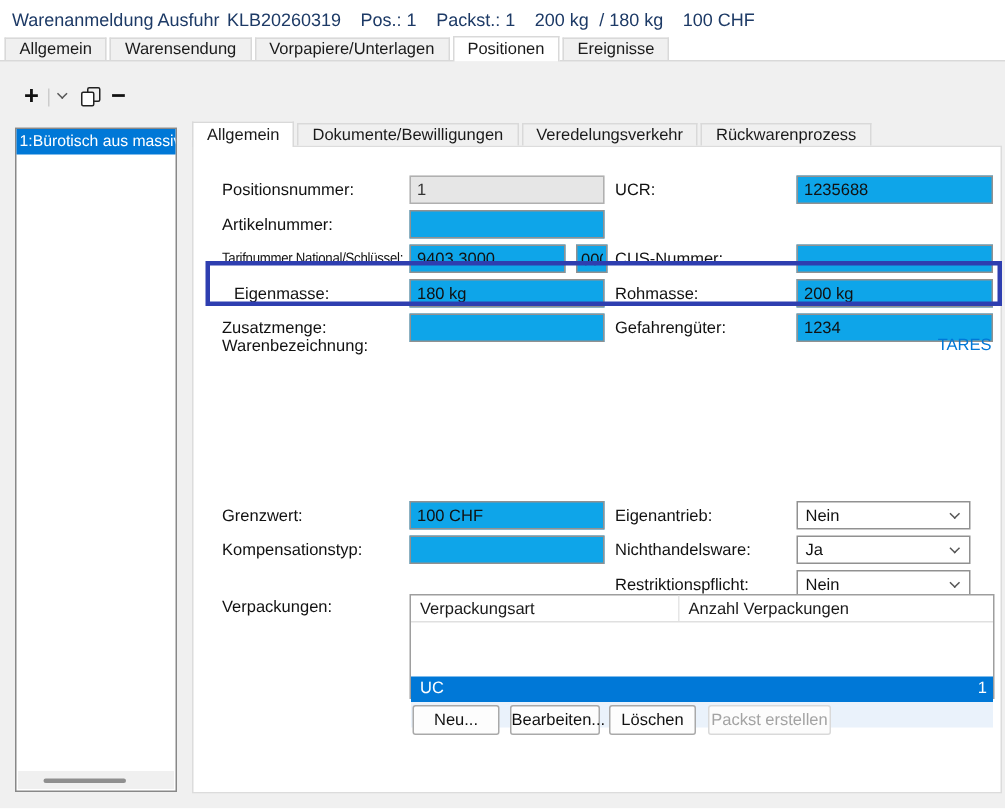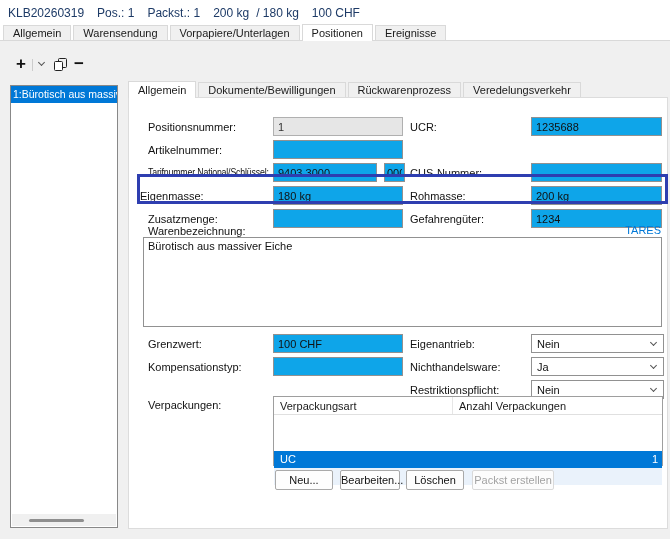--- a/index.html
+++ b/index.html
@@ -55,21 +55,21 @@
   .lbl { position:absolute; font-size:11px; color:#111; white-space:nowrap; }
   .lbl.cond { font-size:10px; letter-spacing:-0.2px; transform:scaleX(0.88);
               transform-origin:left center; }
   .inp { position:absolute; height:19px; border:1px solid #919191; background:#0ea5e9;
          font-family:"Liberation Sans","DejaVu Sans",sans-serif; font-size:11px;
          padding:0 4px; color:#111; }
   .inp.gray { background:#e6e6e6; border-color:#b0b0b0; color:#333; }
   textarea.big { position:absolute; left:143px; top:237px; width:519px; height:90px;
                  border:1px solid #919191; resize:none; font-family:"Liberation Sans",sans-serif;
                  font-size:11px; padding:2px 4px; color:#111; }
-  .combo { position:absolute; width:133px; height:19px; border:1px solid #919191;
+  .combo { position:absolute; width:116px; height:19px; border:1px solid #919191;
            background:#fff; cursor:default; }
   .combo .val { position:absolute; left:5px; top:3px; font-size:11px; color:#111; }
   .combo .cchev { position:absolute; right:7px; top:5px; width:5px; height:5px;
                   border-right:1px solid #555; border-bottom:1px solid #555; transform:rotate(45deg); }
 
   .link { position:absolute; font-size:11px; color:#0078d7; text-decoration:none; }
 
   
   .hilite { position:absolute; left:137px; top:174px; width:531px; height:30px;
             border:3px solid #2e3eb0; z-index:10; pointer-events:none; }
@@ -92,20 +92,21 @@
   .btn.disabled { color:#a3a3a3; border-color:#d9d9d9; background:#fcfcfc; }
 
   svg { display:block; }
 </style>
 </head>
 <body>
 
 <div class="screen">
 
   <div class="title-bar">
+    <span class="t0">Warenanmeldung Ausfuhr</span>
     <span>KLB20260319</span>
     <span>Pos.: 1</span>
     <span>Packst.: 1</span>
     <span style="margin-right:7px">200 kg</span>
     <span>/ 180 kg</span>
     <span>100 CHF</span>
   </div>
 
   <div class="tabs main-tabs">
     <div class="tab">Allgemein</div>
@@ -141,54 +142,53 @@
       <span>1:Bürotisch aus massiver</span>
     </div>
     <div class="hscroll">
       <div class="hthumb"></div>
     </div>
   </div>
 
   <div class="tabs detail-tabs">
     <div class="tab active">Allgemein</div>
     <div class="tab">Dokumente/Bewilligungen</div>
+    <div class="tab">Veredelungsverkehr</div>
     <div class="tab">Rückwarenprozess</div>
-    <div class="tab">Veredelungsverkehr</div>
   </div>
 
   <div class="panel"></div>
 
   <div class="lbl" style="left:148px;top:121px">Positionsnummer:</div>
   <input class="inp gray" style="left: 273px; top: 117px; width: 130px;" disabled="" value="1">
   <div class="lbl" style="left:410px;top:121px">UCR:</div>
   <input class="inp" style="left: 531px; top: 117px; width: 131px;" value="1235688">
 
   <div class="lbl" style="left:148px;top:144px">Artikelnummer:</div>
   <input class="inp" style="left: 273px; top: 140px; width: 130px;" value="">
 
   <div class="lbl cond" style="left:148px;top:167px">Tarifnummer National/Schlüssel:</div>
   <input class="inp" style="left: 273px; top: 163px; width: 104px;" value="9403.3000">
   <input class="inp" style="left: 384px; top: 163px; width: 21px; padding: 0px 2px; text-align: center;" value="000">
   <div class="lbl" style="left:410px;top:167px">CUS-Nummer:</div>
   <input class="inp" style="left: 531px; top: 163px; width: 131px;" value="">
 
-  <div class="lbl" style="left:140px;top:190px">Eigenmasse:</div>
+  <div class="lbl" style="left:156px;top:190px">Eigenmasse:</div>
   <input class="inp" style="left: 273px; top: 186px; width: 130px;" value="180 kg">
   <div class="lbl" style="left:410px;top:190px">Rohmasse:</div>
   <input class="inp" style="left: 531px; top: 186px; width: 131px;" value="200 kg">
   <div class="hilite"></div>
 
   <div class="lbl" style="left:148px;top:213px">Zusatzmenge:</div>
   <input class="inp" style="left: 273px; top: 209px; width: 130px;" value="">
   <div class="lbl" style="left:410px;top:213px">Gefahrengüter:</div>
   <input class="inp" style="left: 531px; top: 209px; width: 131px;" value="1234">
 
   <div class="lbl" style="left:148px;top:225px">Warenbezeichnung:</div>
   <a class="link" style="right:9px;top:224px" href="#">TARES</a>
-  <textarea class="big" style="">Bürotisch aus massiver Eiche</textarea>
 
   <div class="lbl" style="left:148px;top:338px">Grenzwert:</div>
   <input class="inp" style="left: 273px; top: 334px; width: 130px;" value="100 CHF">
   <div class="lbl" style="left:410px;top:338px">Eigenantrieb:</div>
   <div class="combo" style="left:531px;top:334px">
     <span class="val">Nein</span>
     <span class="cchev"></span>
   </div>
 
   <div class="lbl" style="left:148px;top:361px">Kompensationstyp:</div>

